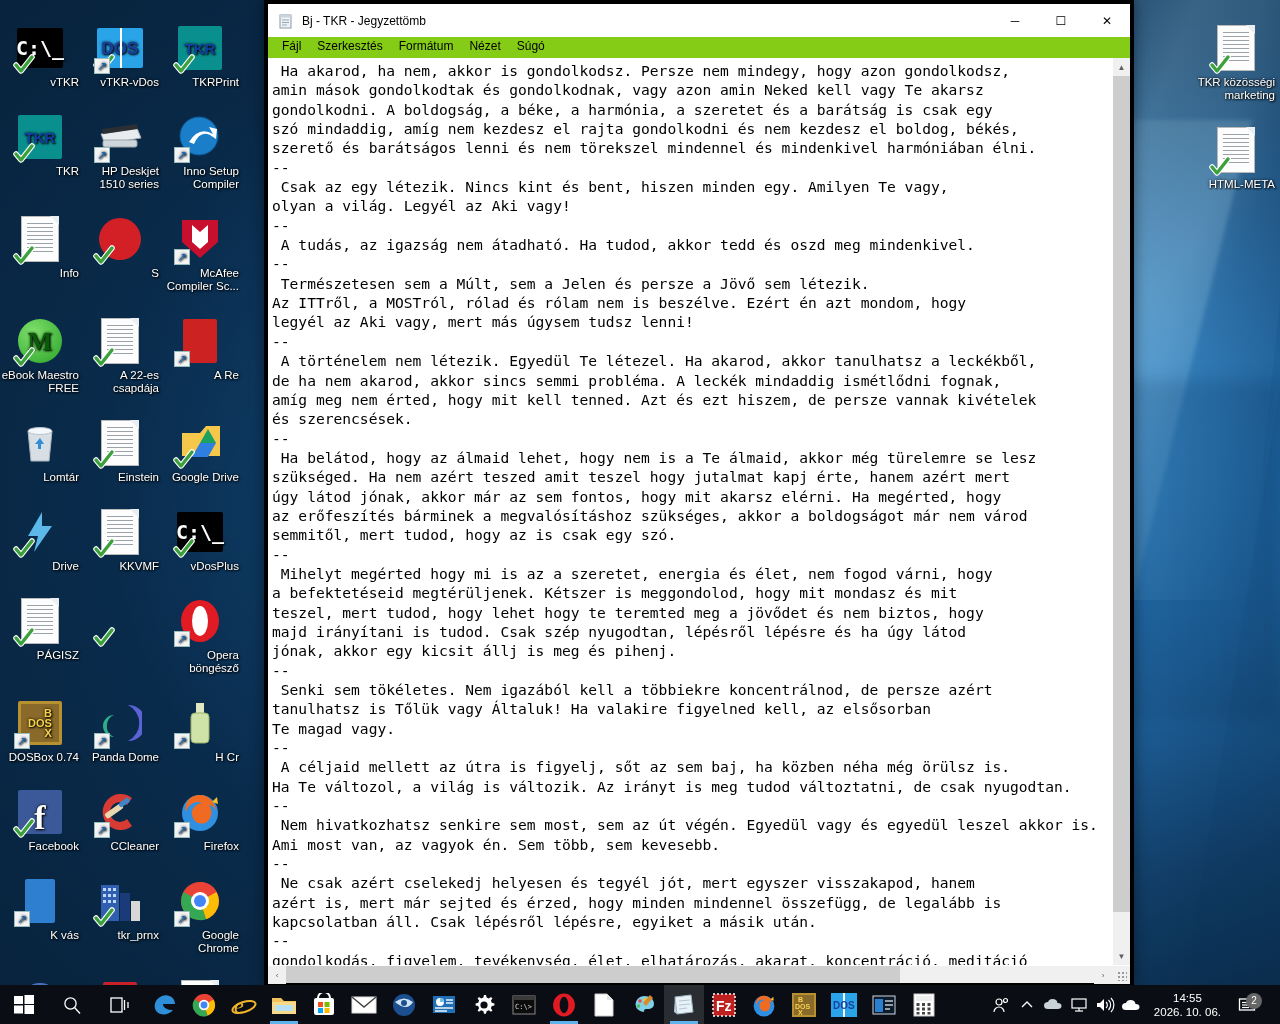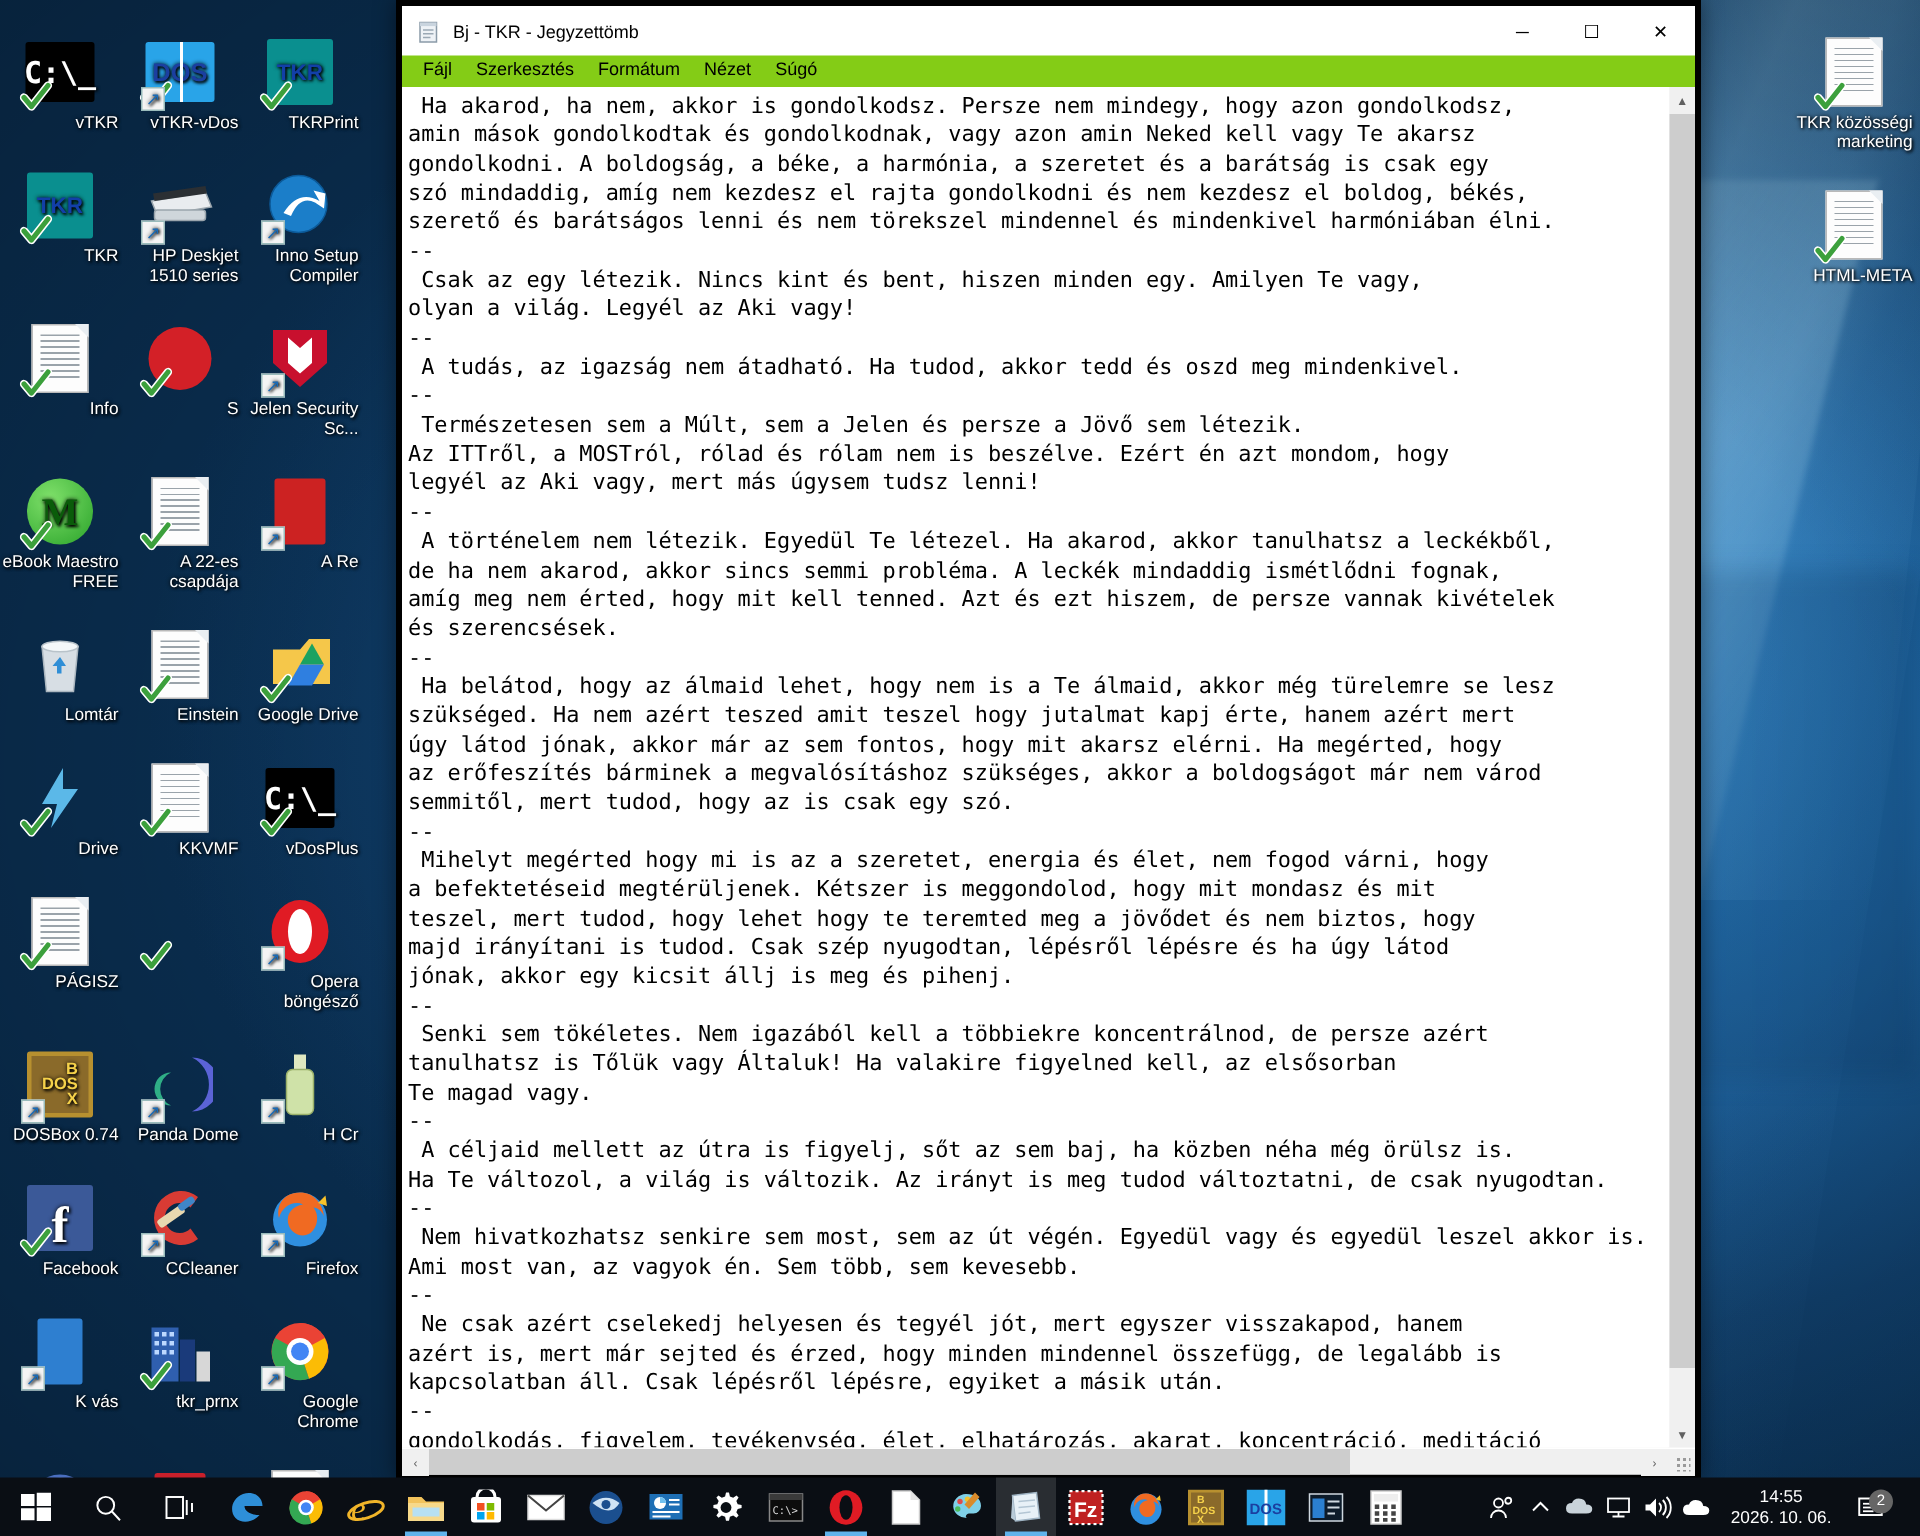--- a/index.html
+++ b/index.html
@@ -268,21 +268,21 @@
     <div class="desk-icon">
       <div class="glyph">
         <span>
           <svg width="44" height="46" viewBox="0 0 44 46">
             <path d="M4 4 H40 V26 L22 42 L4 26 Z" fill="#c8102e"></path>
             <path d="M22 16 L30 9 V26 L22 33 L14 26 V9 Z" fill="#fff"></path>
           </svg>
         </span>
         <span class="shortcut-arrow">↗</span>
       </div>
-      <span class="lbl">Jelen Security Sc...</span>
+      <span class="lbl">McAfee Compiler Sc...</span>
     </div>
     <div class="desk-icon">
       <div class="glyph">
         <span class="ic-circle" style="background:radial-gradient(circle at 35% 30%,#7fe06a,#2aa32a);width:44px;height:44px;font-size:26px;font-family:'Liberation Serif',serif;color:#0a5c0a">M</span>
         <span class="tick">
           <svg width="22" height="22" viewBox="0 0 22 22">
             <path d="M3 12 L8 18 L19 4" fill="none" stroke="#ffffff" stroke-width="5.5" stroke-linecap="round" stroke-linejoin="round"></path>
             <path d="M3 12 L8 18 L19 4" fill="none" stroke="#3ca03c" stroke-width="3.4" stroke-linecap="round" stroke-linejoin="round"></path>
           </svg>
         </span>

